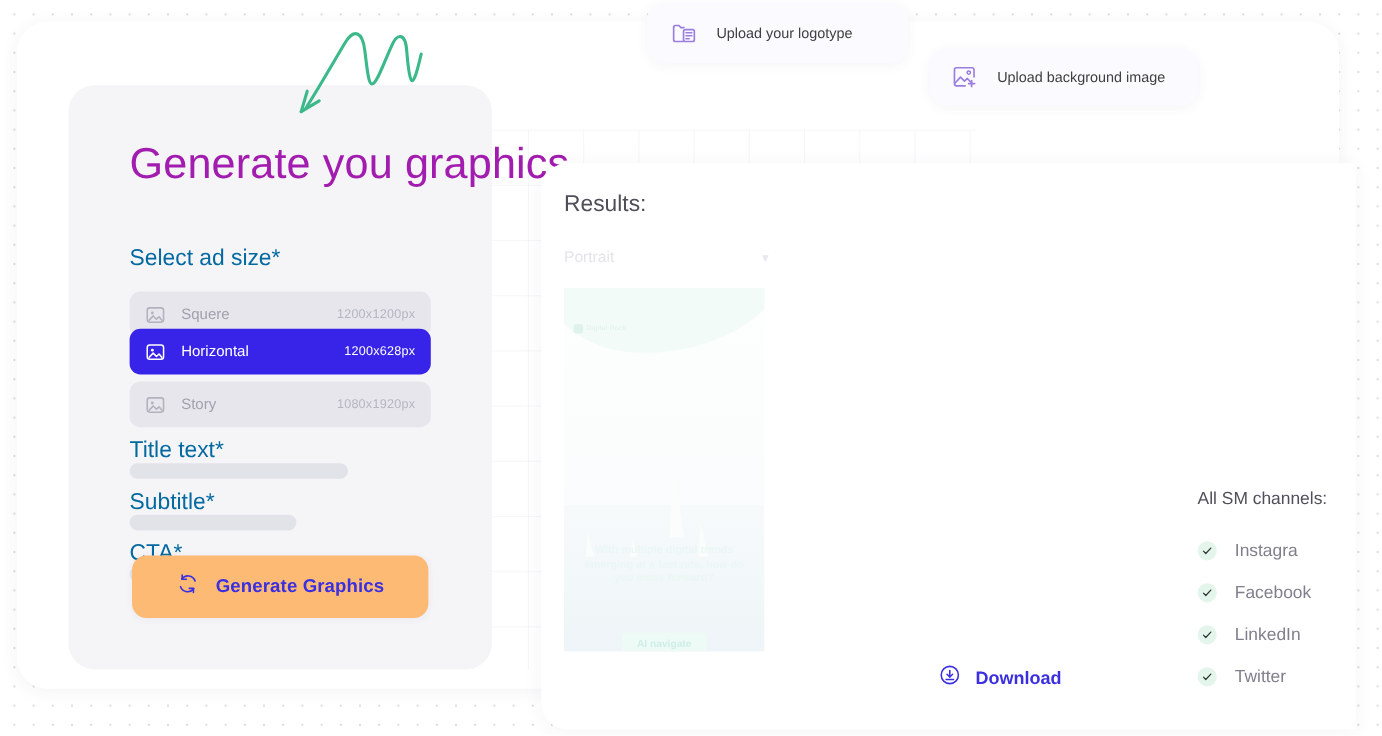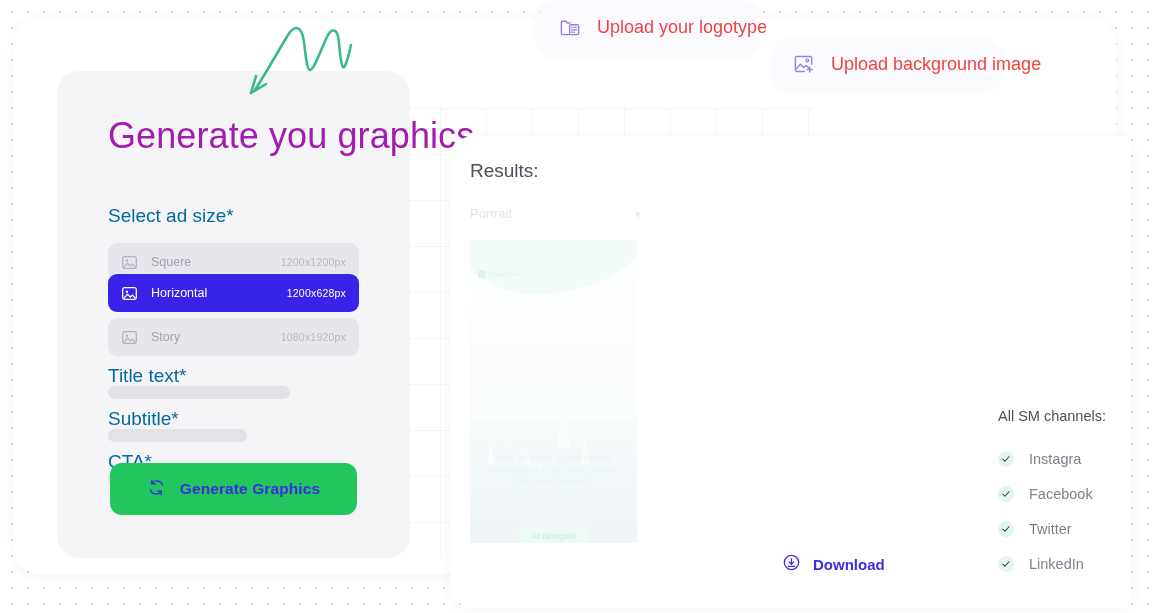--- a/index.html
+++ b/index.html
@@ -124,21 +124,21 @@
   .bar.b-sub   { top: 358px; width: 139px; }
   .bar.b-cta   { top: 401px; width: 214px; }
 
   
   .gen-btn {
     position: absolute;
     left: 53px;
     top: 392px;
     width: 247px;
     height: 52px;
-    background: #22c55e;
+    background: #fdba74;
     border-radius: 12px;
     display: flex;
     align-items: center;
     justify-content: center;
     gap: 14px;
     cursor: pointer;
     box-shadow: 0 1px 6px rgba(60,60,110,0.05);
   }
   .gen-btn .lbl {
     font-size: 15.5px;
@@ -162,22 +162,22 @@
     position: absolute;
     background: #fafaff;
     border-radius: 15px;
     display: flex;
     align-items: center;
     cursor: pointer;
     box-shadow: 0 2px 10px rgba(70,70,110,0.055);
   }
   .chip .cico { flex: 0 0 22px; width: 22px; height: 22px; }
   .chip .clbl {
-    font-size: 18px;
-    color: #ef4444;
+    font-size: 12px;
+    color: #404040;
     white-space: nowrap;
   }
   .chip-logo {
     left: 539px; top: 2px;
     width: 218px; height: 51px;
     padding: 0 20px; gap: 16px;
   }
   .chip-bg {
     left: 774px; top: 40px;
     width: 225px; height: 48px;
@@ -484,30 +484,30 @@
         </span>
         <span class="sm-label">Facebook</span>
       </div>
 
       <div class="sm-item">
         <span class="sm-check">
           <svg width="10" height="10" viewBox="0 0 12 12" fill="none">
             <path d="M2.3 6.3l2.3 2.4 5-5.4" stroke="#2f3b36" stroke-width="1.3" stroke-linecap="round" stroke-linejoin="round" fill="none"></path>
           </svg>
         </span>
-        <span class="sm-label">Twitter</span>
+        <span class="sm-label">LinkedIn</span>
       </div>
 
       <div class="sm-item">
         <span class="sm-check">
           <svg width="10" height="10" viewBox="0 0 12 12" fill="none">
             <path d="M2.3 6.3l2.3 2.4 5-5.4" stroke="#2f3b36" stroke-width="1.3" stroke-linecap="round" stroke-linejoin="round" fill="none"></path>
           </svg>
         </span>
-        <span class="sm-label">LinkedIn</span>
+        <span class="sm-label">Twitter</span>
       </div>
     </div>
 
   </div>
 </div>
 
 <div class="squiggle">
   <svg width="110" height="75" viewBox="0 0 110 75" fill="none">
     <path d="M9 68 C 24 44, 34 26, 42 13 C 49 2, 56 4, 58 20 C 60 36, 61 48, 64 48 C 68 48, 74 30, 80 17 C 85 5, 92 5, 93 21 C 94 33, 95 43, 97 45 C 99 47, 102 36, 105 23" stroke="#3cb98a" stroke-width="2.6" stroke-linecap="round" fill="none"></path>
     <path d="M5 71 L 20 62" stroke="#3cb98a" stroke-width="2.6" stroke-linecap="round"></path>

